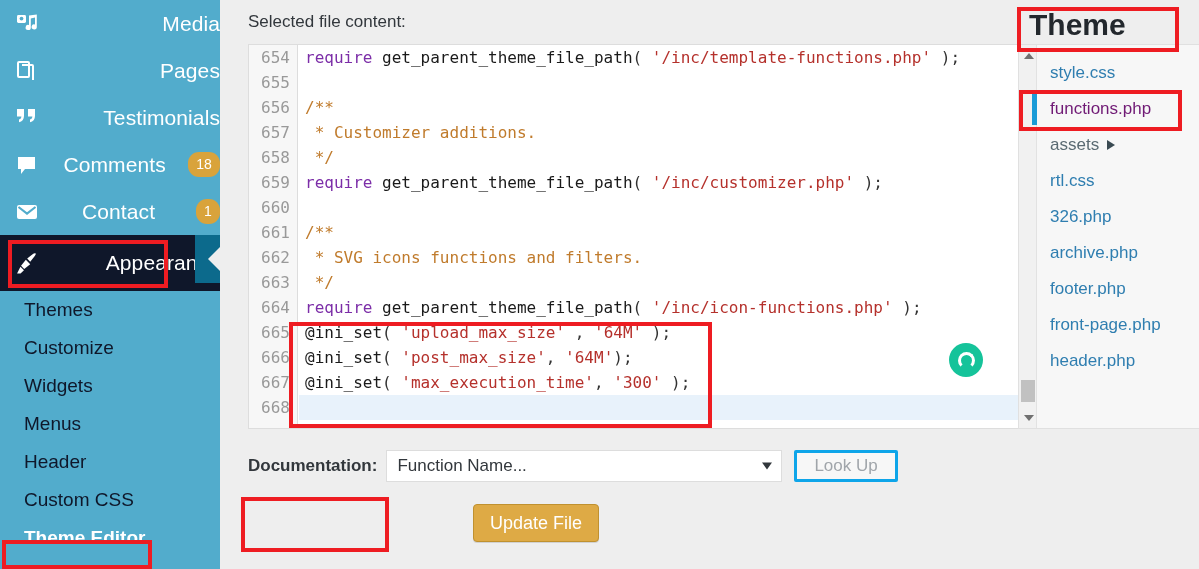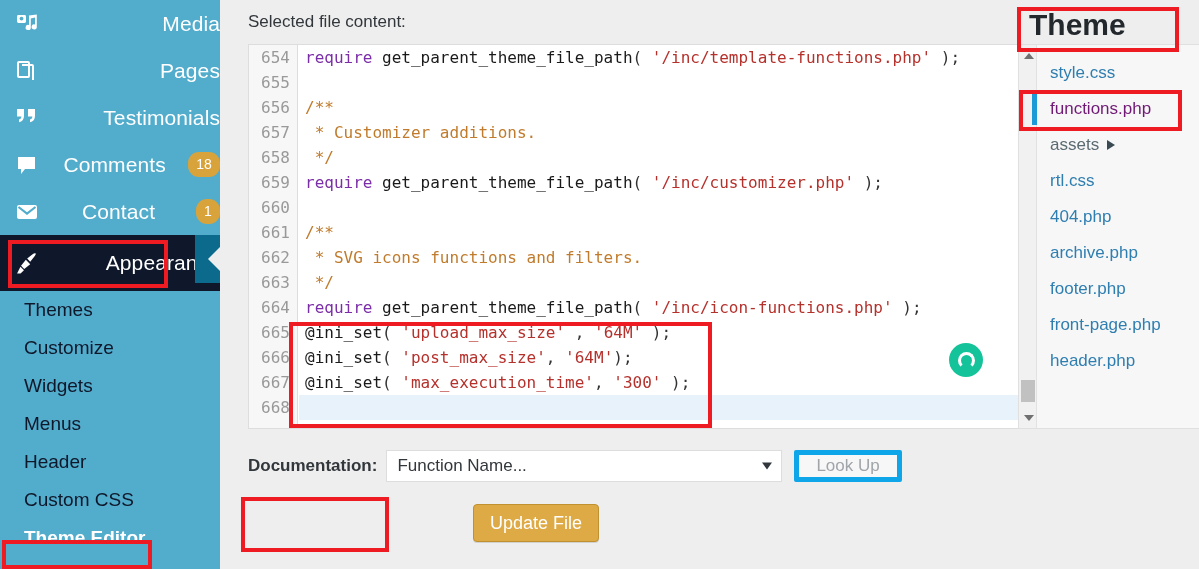--- a/index.html
+++ b/index.html
@@ -195,21 +195,21 @@
     width: 0; height: 0;
     border-left: 5px solid transparent;
     border-right: 5px solid transparent;
     border-top: 7px solid #32373c;
   }
   #lookup-btn {
     margin-left: 12px;
     height: 32px; padding: 0 17px;
     display: flex; align-items: center;
     background: #f7f7f7;
-    border: 5px solid #0ea5e9;
+    border: 3px solid #0ea5e9;
     color: #a0a5aa;
     font-size: 17px;
     border-radius: 2px;
   }
 
   
   #update-btn {
     position: absolute; left: 253px; top: 504px;
     height: 38px; padding: 0 16px;
     display: flex; align-items: center; justify-content: center;
@@ -462,21 +462,21 @@
           <span>functions.php</span>
         </div>
         <div class="tf-item folder">
           <span>assets</span>
           <span class="fold-caret"></span>
         </div>
         <div class="tf-item">
           <span>rtl.css</span>
         </div>
         <div class="tf-item">
-          <span>404.php</span>
+          <span>326.php</span>
         </div>
         <div class="tf-item">
           <span>archive.php</span>
         </div>
         <div class="tf-item">
           <span>footer.php</span>
         </div>
         <div class="tf-item">
           <span>front-page.php</span>
         </div>

